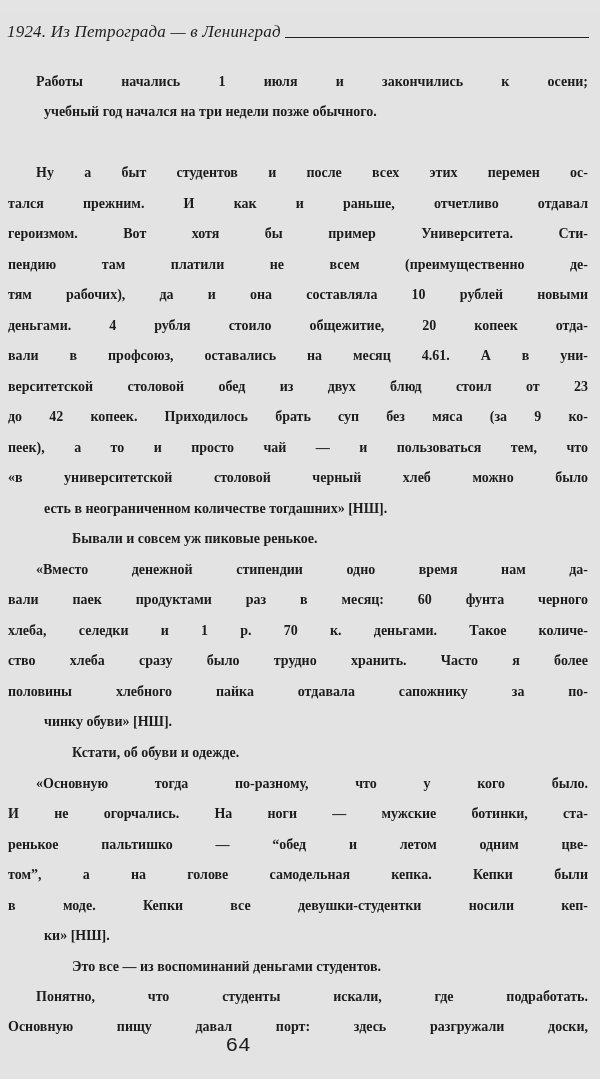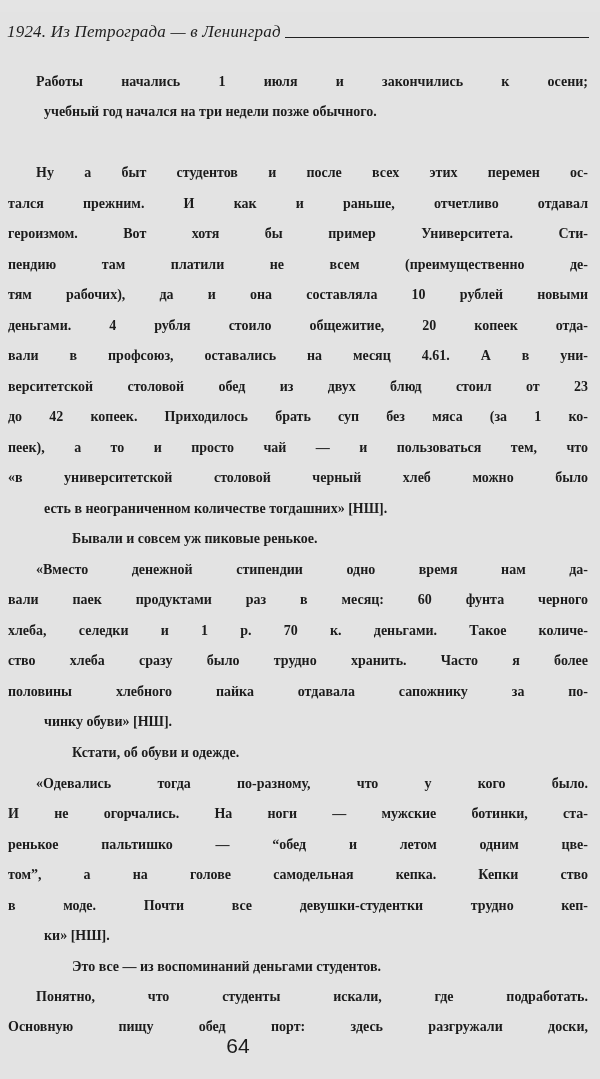--- a/index.html
+++ b/index.html
@@ -73,21 +73,21 @@
   .line.last {
     text-align-last: left;
     margin-left: 36px;
   }
   .page-number {
     position: absolute;
     left: 0;
     width: 476px;
     top: 1022px;
     text-align: center;
-    font-family: Liberation Sans, sans-serif;
+    font-family: Liberation Mono, monospace;
     font-size: 21px;
     color: #1c1c1c;
   }
 </style>
 </head>
 <body>
 
 <div class="page">
 
   <div class="running-head">
@@ -101,43 +101,43 @@
     <div class="line last" style="top:85px">учебный год начался на три недели позже обычного.</div>
 
     <div class="line indent" style="top:146px">Ну а быт студентов и после всех этих перемен ос-</div>
     <div class="line" style="top:177px">тался прежним. И как и раньше, отчетливо отдавал</div>
     <div class="line" style="top:207px">героизмом. Вот хотя бы пример Университета. Сти-</div>
     <div class="line" style="top:238px">пендию там платили не всем (преимущественно де-</div>
     <div class="line" style="top:268px">тям рабочих), да и она составляла 10 рублей новыми</div>
     <div class="line" style="top:299px">деньгами. 4 рубля стоило общежитие, 20 копеек отда-</div>
     <div class="line" style="top:329px">вали в профсоюз, оставались на месяц 4.61. А в уни-</div>
     <div class="line" style="top:360px">верситетской столовой обед из двух блюд стоил от 23</div>
-    <div class="line" style="top:390px">до 42 копеек. Приходилось брать суп без мяса (за 1 ко-</div>
+    <div class="line" style="top:390px">до 42 копеек. Приходилось брать суп без мяса (за 9 ко-</div>
     <div class="line" style="top:421px">пеек), а то и просто чай — и пользоваться тем, что</div>
     <div class="line" style="top:451px">«в университетской столовой черный хлеб можно было</div>
     <div class="line last" style="top:482px">есть в неограниченном количестве тогдашних» [НШ].</div>
 
     <div class="line indent last" style="top:512px">Бывали и совсем уж пиковые ренькое.</div>
 
     <div class="line indent" style="top:543px">«Вместо денежной стипендии одно время нам да-</div>
     <div class="line" style="top:573px">вали паек продуктами раз в месяц: 60 фунта черного</div>
     <div class="line" style="top:604px">хлеба, селедки и 1 р. 70 к. деньгами. Такое количе-</div>
     <div class="line" style="top:634px">ство хлеба сразу было трудно хранить. Часто я более</div>
     <div class="line" style="top:665px">половины хлебного пайка отдавала сапожнику за по-</div>
     <div class="line last" style="top:695px">чинку обуви» [НШ].</div>
 
     <div class="line indent last" style="top:726px">Кстати, об обуви и одежде.</div>
 
-    <div class="line indent" style="top:757px">«Одевались тогда по-разному, что у кого было.</div>
+    <div class="line indent" style="top:757px">«Основную тогда по-разному, что у кого было.</div>
     <div class="line" style="top:787px">И не огорчались. На ноги — мужские ботинки, ста-</div>
     <div class="line" style="top:818px">ренькое пальтишко — “обед и летом одним цве-</div>
-    <div class="line" style="top:848px">том”, а на голове самодельная кепка. Кепки ство</div>
-    <div class="line" style="top:879px">в моде. Почти все девушки-студентки трудно кеп-</div>
+    <div class="line" style="top:848px">том”, а на голове самодельная кепка. Кепки были</div>
+    <div class="line" style="top:879px">в моде. Кепки все девушки-студентки носили кеп-</div>
     <div class="line last" style="top:909px">ки» [НШ].</div>
 
     <div class="line indent last" style="top:940px">Это все — из воспоминаний деньгами студентов.</div>
 
     <div class="line indent" style="top:970px">Понятно, что студенты искали, где подработать.</div>
-    <div class="line" style="top:1000px">Основную пищу обед порт: здесь разгружали доски,</div>
+    <div class="line" style="top:1000px">Основную пищу давал порт: здесь разгружали доски,</div>
   </div>
 
   <div class="page-number">64</div>
 </div>
 
 </body></html>

